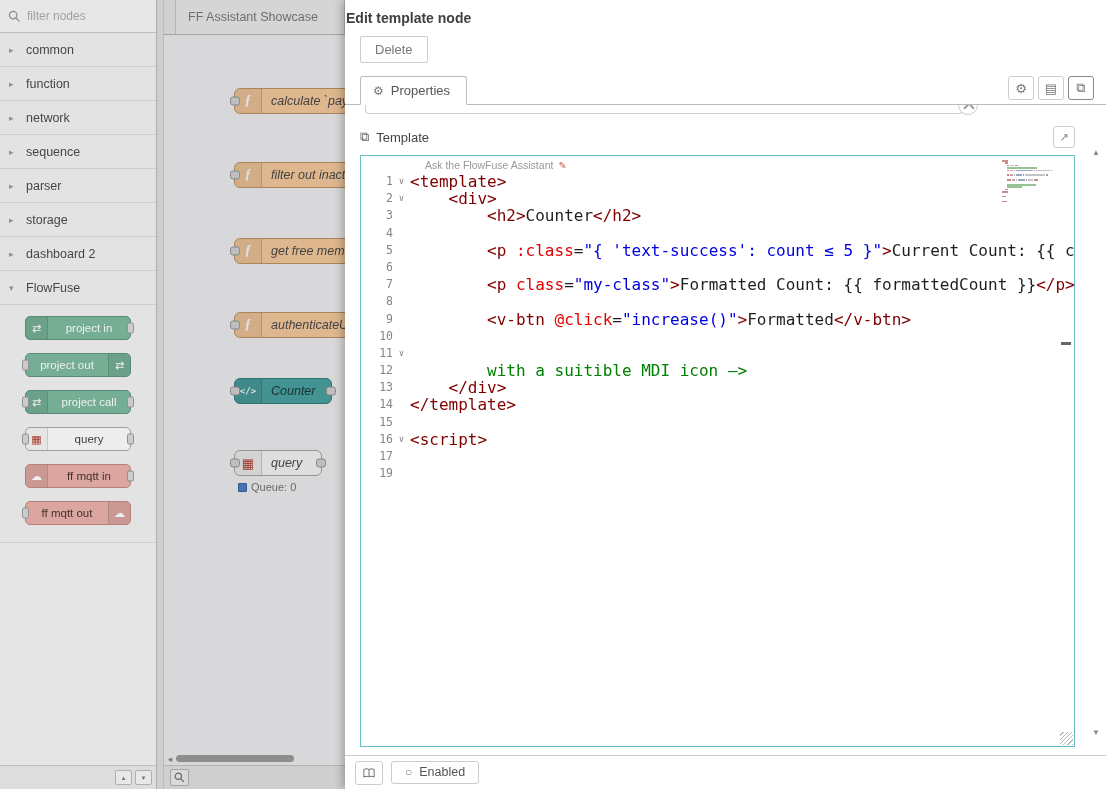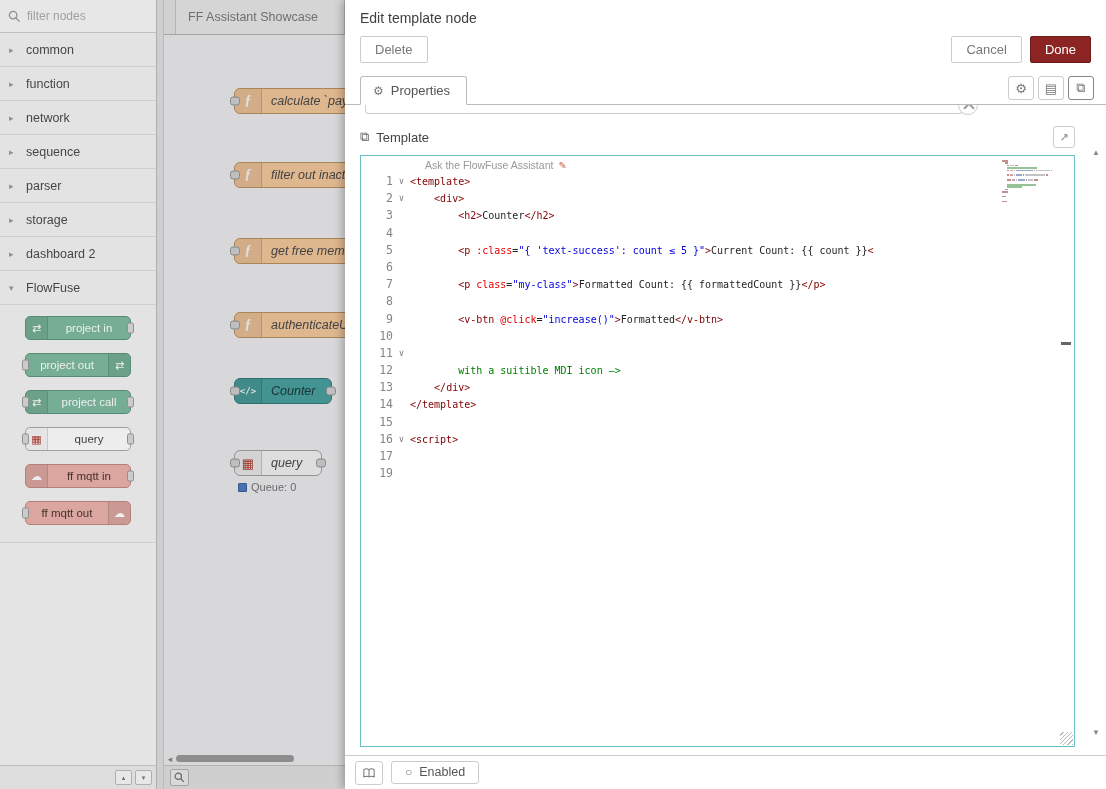--- a/index.html
+++ b/index.html
@@ -55,21 +55,21 @@
   .port.left { left:-5px; } .port.right { right:-5px; }
   .queue-badge { position:absolute; display:flex; align-items:center; gap:4px; font-size:11px; color:#777; }
   .queue-sq { width:9px; height:9px; background:#4f81c7; border:1px solid #3a62a0; border-radius:1px; }
   .h-scroll { position:absolute; left:0; right:0; bottom:25px; height:11px; display:flex; align-items:center; }
   .h-scroll .arrow { width:12px; text-align:center; color:#888; font-size:9px; cursor:pointer; }
   .h-scroll .thumb { margin-left:0; width:118px; height:7px; background:#a0a0a0; border-radius:4px; cursor:pointer; }
   .ws-footer { height:24px; flex:none; background:#ececec; border-top:1px solid #ccc; display:flex; align-items:center; padding:0 6px; }
 
   
   .tray { width:761px; flex:none; background:#fff; position:relative; display:flex; flex-direction:column; box-shadow:-3px 0 8px rgba(0,0,0,0.25); z-index:60; }
-  .tray-header { padding:10px 15px 4px; font-size:14px; font-weight:normal; color:#404040; }
+  .tray-header { padding:10px 1px 4px; font-size:14px; font-weight:bold; color:#404040; }
   .tray-toolbar { padding:6px 15px 12px; display:flex; align-items:center; }
   .btn { font-size:13px; color:#777; background:#fff; border:1px solid #ccc; border-radius:2px; padding:5px 14px; cursor:pointer; }
   .btn-done { color:#fff; border:1px solid #6f1b1a; margin-left:8px; }
   .toolbar-right { margin-left:auto; display:flex; align-items:center; }
   .tray-tabs { height:30px; border-bottom:1px solid #bbb; padding-left:15px; position:relative; display:flex; align-items:flex-end; }
   .tab-properties { display:inline-flex; align-items:center; gap:7px; padding:6px 16px 6px 12px; background:#fff; border:1px solid #bbb; border-bottom:1px solid #fff; border-radius:3px 3px 0 0; position:relative; top:1px; font-size:13px; color:#555; cursor:pointer; }
   .tab-gear { color:#777; font-size:12px; }
   .tabs-icons { position:absolute; right:12px; top:1px; display:flex; gap:4px; }
   .icon-btn { width:26px; height:24px; border:1px solid #ccc; border-radius:3px; background:#fff; color:#777; font-size:13px; display:flex; align-items:center; justify-content:center; cursor:pointer; }
   .icon-btn.focused { border-color:#888; }
@@ -86,21 +86,21 @@
   .assistant-row { position:absolute; left:64px; top:3px; font-size:10.5px; color:#999; font-family:"Liberation Sans","DejaVu Sans",sans-serif; display:flex; gap:5px; align-items:center; }
   .assistant-pen { color:#cc6650; font-size:10px; }
   .minimap { position:absolute; top:4px; right:14px; width:58px; cursor:pointer; }
   .mm-row { height:2px; margin-bottom:0.4px; white-space:nowrap; font-size:0; }
   .mm-row span { display:inline-block; height:1.6px; margin-right:1px; vertical-align:top; }
   .overview-dash { position:absolute; right:3px; top:186px; width:10px; height:3px; background:#666; }
   .code-area { margin-top:17px; }
   .code-line { display:flex; height:17.2px; line-height:17.2px; }
   .ln-num { width:32px; flex:none; text-align:right; color:#858585; font-size:11.5px; }
   .ln-fold { width:17px; flex:none; text-align:center; color:#808080; font-size:9px; cursor:pointer; }
-  .ln-text { white-space:pre; font-size:10px; }
+  .ln-text { white-space:pre; font-size:16px; }
   .tok-tag { color:#800000; }
   .tok-attr { color:#e00000; }
   .tok-string { color:#0000e0; }
   .tok-comment { color:#008000; }
   .tok-text { color:#1f1f1f; }
   .resize-grip { position:absolute; right:1px; bottom:1px; width:13px; height:13px; background:repeating-linear-gradient(135deg, transparent 0 2px, #bbb 2px 3px); cursor:nwse-resize; }
 
   .tray-scroll-up { position:absolute; right:6px; top:148px; color:#888; font-size:8px; cursor:pointer; }
   .tray-scroll-down { position:absolute; right:6px; top:728px; color:#888; font-size:8px; cursor:pointer; }
 
@@ -262,24 +262,20 @@
     </main>
 
     <div class="left-shade"></div>
   </div>
 
   <section class="tray">
     <div class="tray-header">Edit template node</div>
 
     <div class="tray-toolbar">
       <button class="btn">Delete</button>
-      <div class="toolbar-right">
-        <button class="btn">Cancel</button>
-        <button class="btn btn-done" id="done-btn" style="background: rgb(139, 36, 35);">Done</button>
-      </div>
     </div>
 
     <div class="tray-tabs">
       <div class="tab-properties">
         <span class="tab-gear">⚙</span>
         <span>Properties</span>
       </div>
       <div class="tabs-icons">
         <div class="icon-btn">
             <span>⚙</span>

